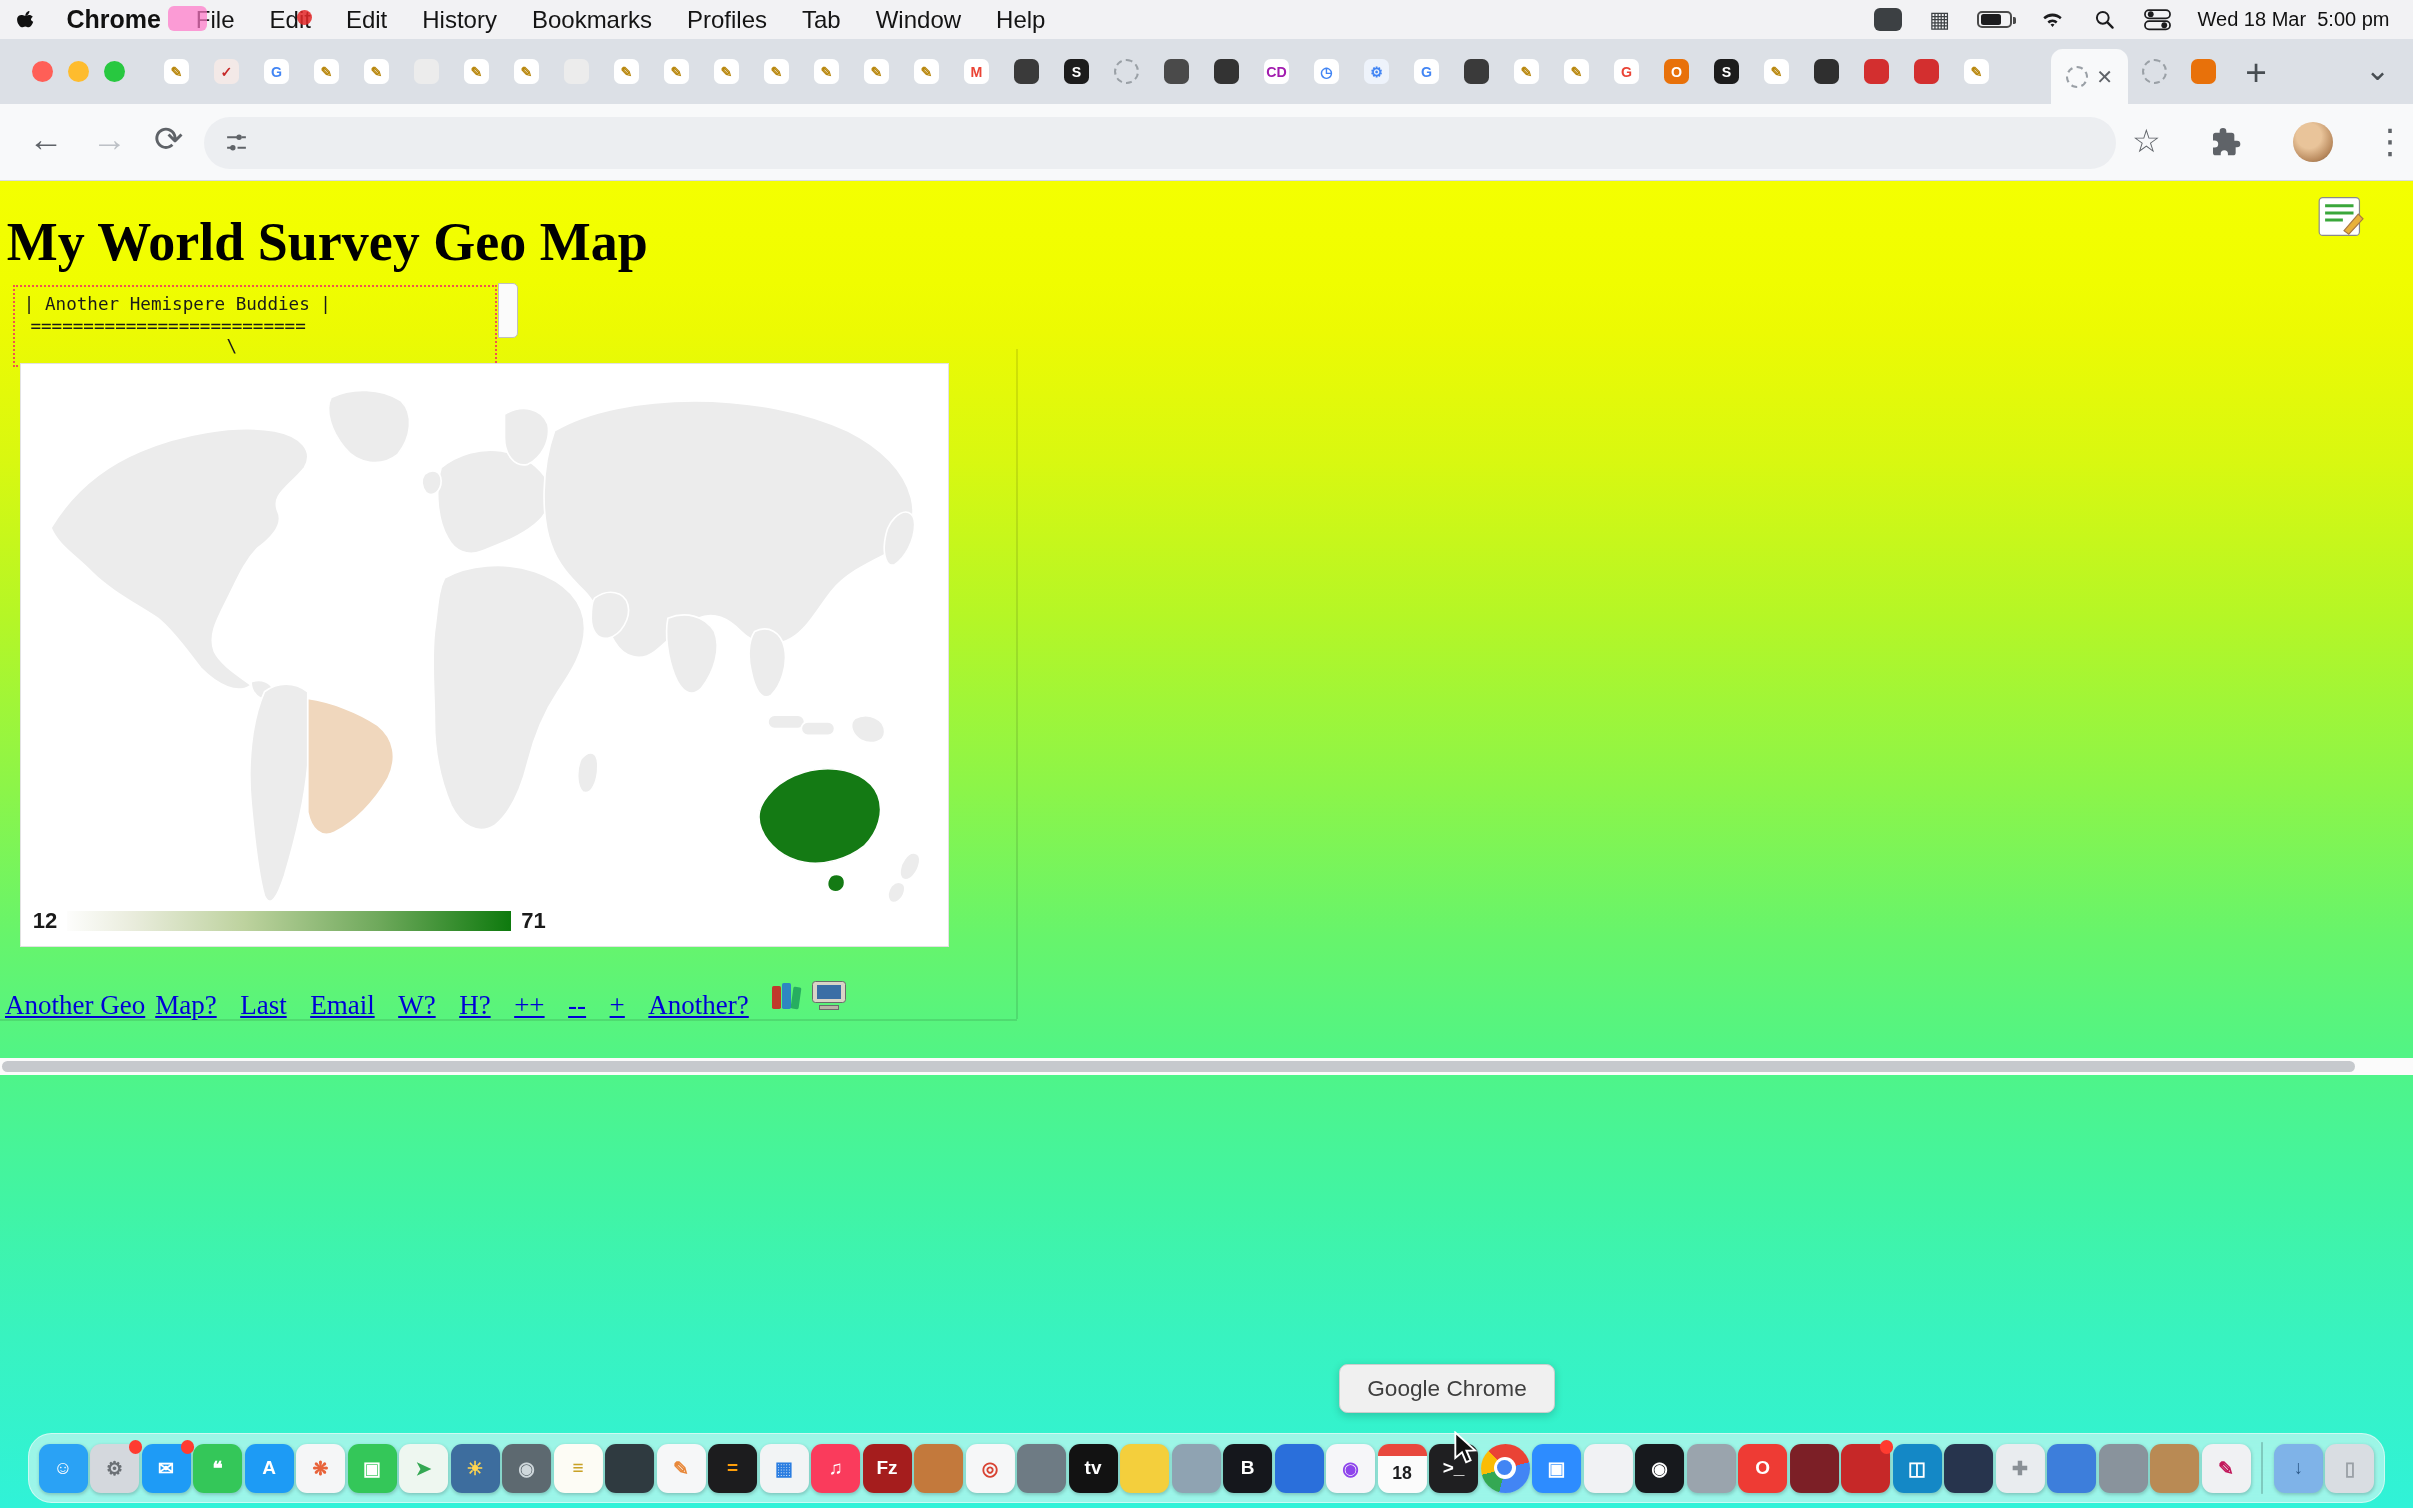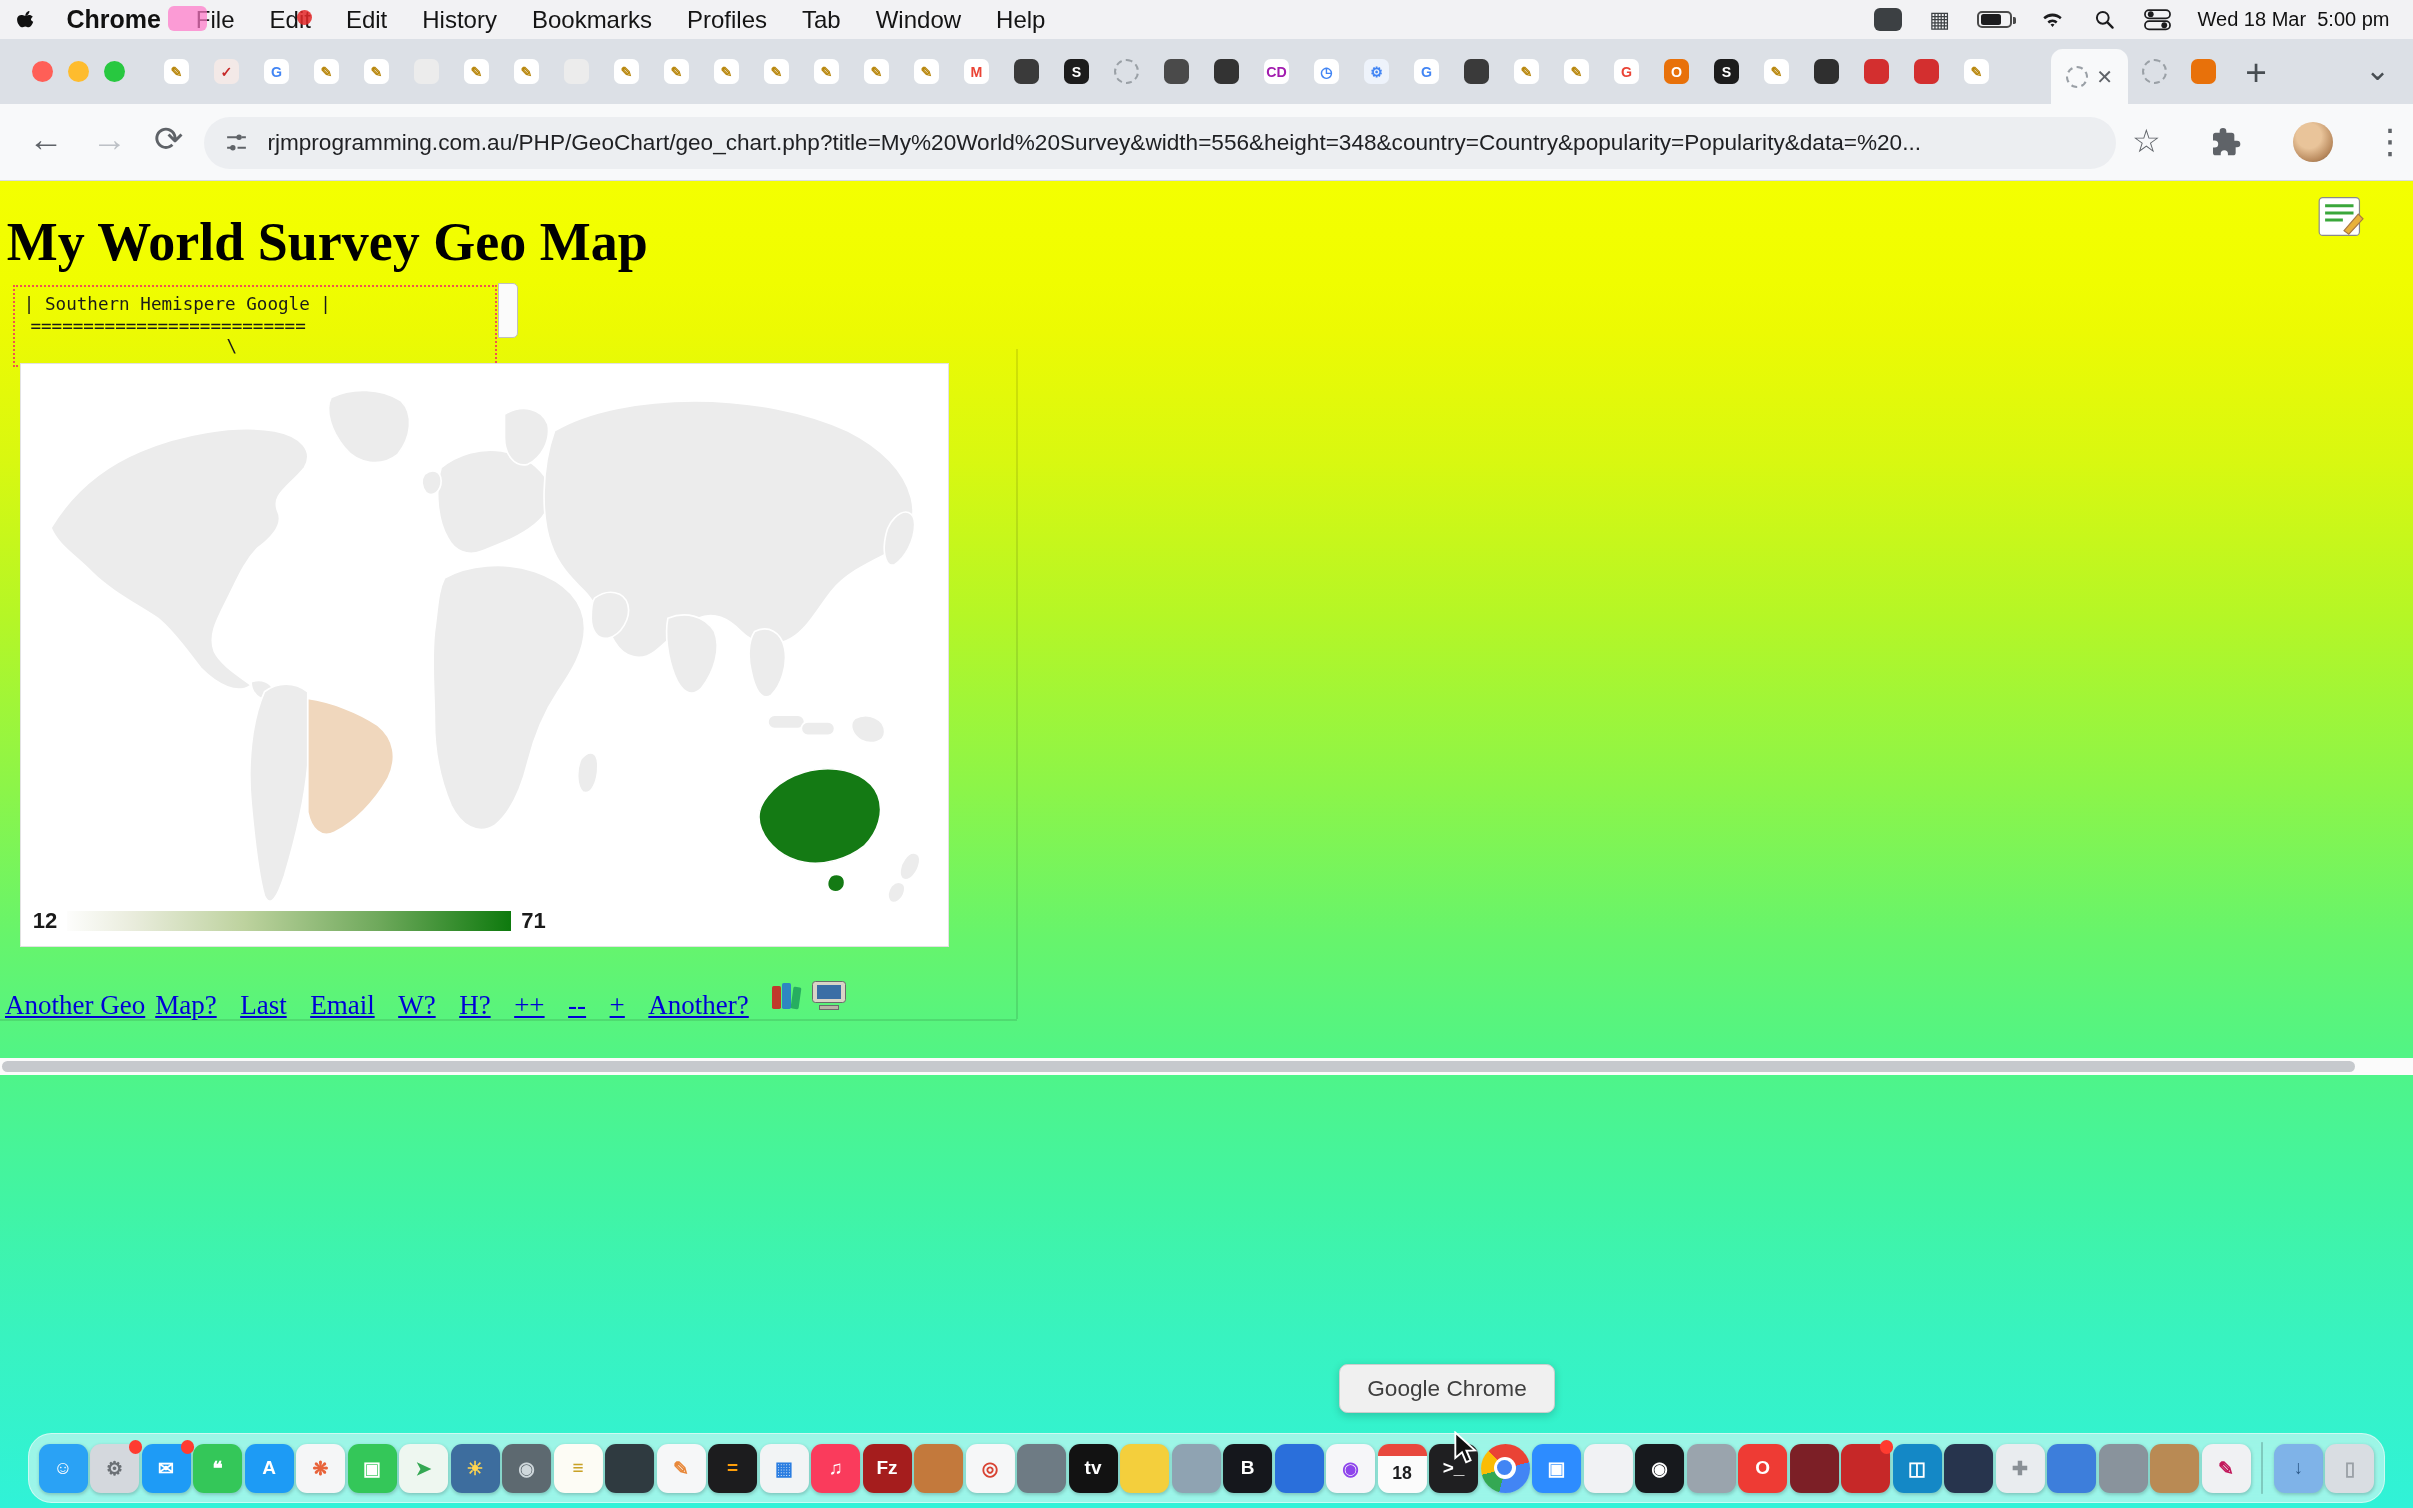--- a/index.html
+++ b/index.html
@@ -237,21 +237,20 @@
     <div id="toolbar">
       <span class="nav-btn nav-back">←</span>
       <span class="nav-btn nav-fwd">→</span>
       <span class="nav-btn nav-reload">⟳</span>
       <div class="omnibox">
         <svg viewBox="0 0 24 24" width="25" height="25">
             <path fill="#5f6368" d="M3 6h10v2H3zm14 0h4v2h-4zM3 16h4v2H3zm10 0h8v2h-8z"></path>
             <circle cx="14.5" cy="7" r="2.6" fill="#5f6368"></circle>
             <circle cx="8.5" cy="17" r="2.6" fill="#5f6368"></circle>
           </svg>
-        <span class="omni-url">rjmprogramming.com.au/PHP/GeoChart/geo_chart.php?title=My%20World%20Survey&amp;width=556&amp;height=348&amp;country=Country&amp;popularity=Popularity&amp;data=%20...</span>
       </div>
       <span class="star-btn">☆</span>
       <span class="ext-btn">
         <svg viewBox="0 0 24 24" width="32" height="32">
             <path fill="#5f6368" d="M20 11h-1V7a2 2 0 0 0-2-2h-4V4a2.5 2.5 0 0 0-5 0v1H5a2 2 0 0 0-2 2v3.8h1.2a2.7 2.7 0 0 1 0 5.4H3V20a2 2 0 0 0 2 2h3.8v-1.2a2.7 2.7 0 0 1 5.4 0V22H18a2 2 0 0 0 2-2v-4h1a2.5 2.5 0 0 0 0-5z"></path>
           </svg>
       </span>
       <span class="avatar"></span>
       <span class="kebab">⋮</span>
     </div>
@@ -259,21 +258,21 @@
     <div id="page">
       <div class="page-title">My World Survey Geo Map</div>
 
       <svg class="notepad" width="49" height="45" viewBox="0 0 40 38">
         <rect x="2" y="3" width="34" height="32" rx="3" fill="#fff" stroke="#8a8a8a"></rect>
         <path d="M7 10h24M7 16h24M7 22h15" stroke="#3aa73a" stroke-width="2.5" fill="none"></path>
         <path d="M23 31 35 17l4 4-12 13z" fill="#e8b13a" stroke="#a97740"></path>
       </svg>
 
       <div class="bubble">
-        <span class="bubble-line1">| Southern Hemispere Google |</span>
+        <span class="bubble-line1">| Another Hemispere Buddies |</span>
         <span class="bubble-line2">==========================</span>
         <span class="bubble-tail">\</span>
       </div>
       <div class="bubble-callout"></div>
 
       <div class="map-box">
         <svg class="worldmap" viewBox="0 0 556 348" preserveAspectRatio="none">
           <g fill="#ececec" stroke="#ffffff" stroke-width="1">
             <path d="M18,98 C30,78 48,62 72,52 C96,42 128,36 152,40 C168,43 176,52 170,62 C160,74 150,78 154,88 C158,96 150,104 142,110 C134,118 130,128 124,140 C118,152 112,162 116,172 C120,180 130,186 138,192 C130,198 118,192 108,182 C100,172 92,160 82,152 C70,144 54,136 42,124 C32,114 22,108 18,98 Z"></path>
             <path d="M138,190 c6,-2 12,0 14,6 l-8,4 c-4,-2 -6,-6 -6,-10 Z"></path>

